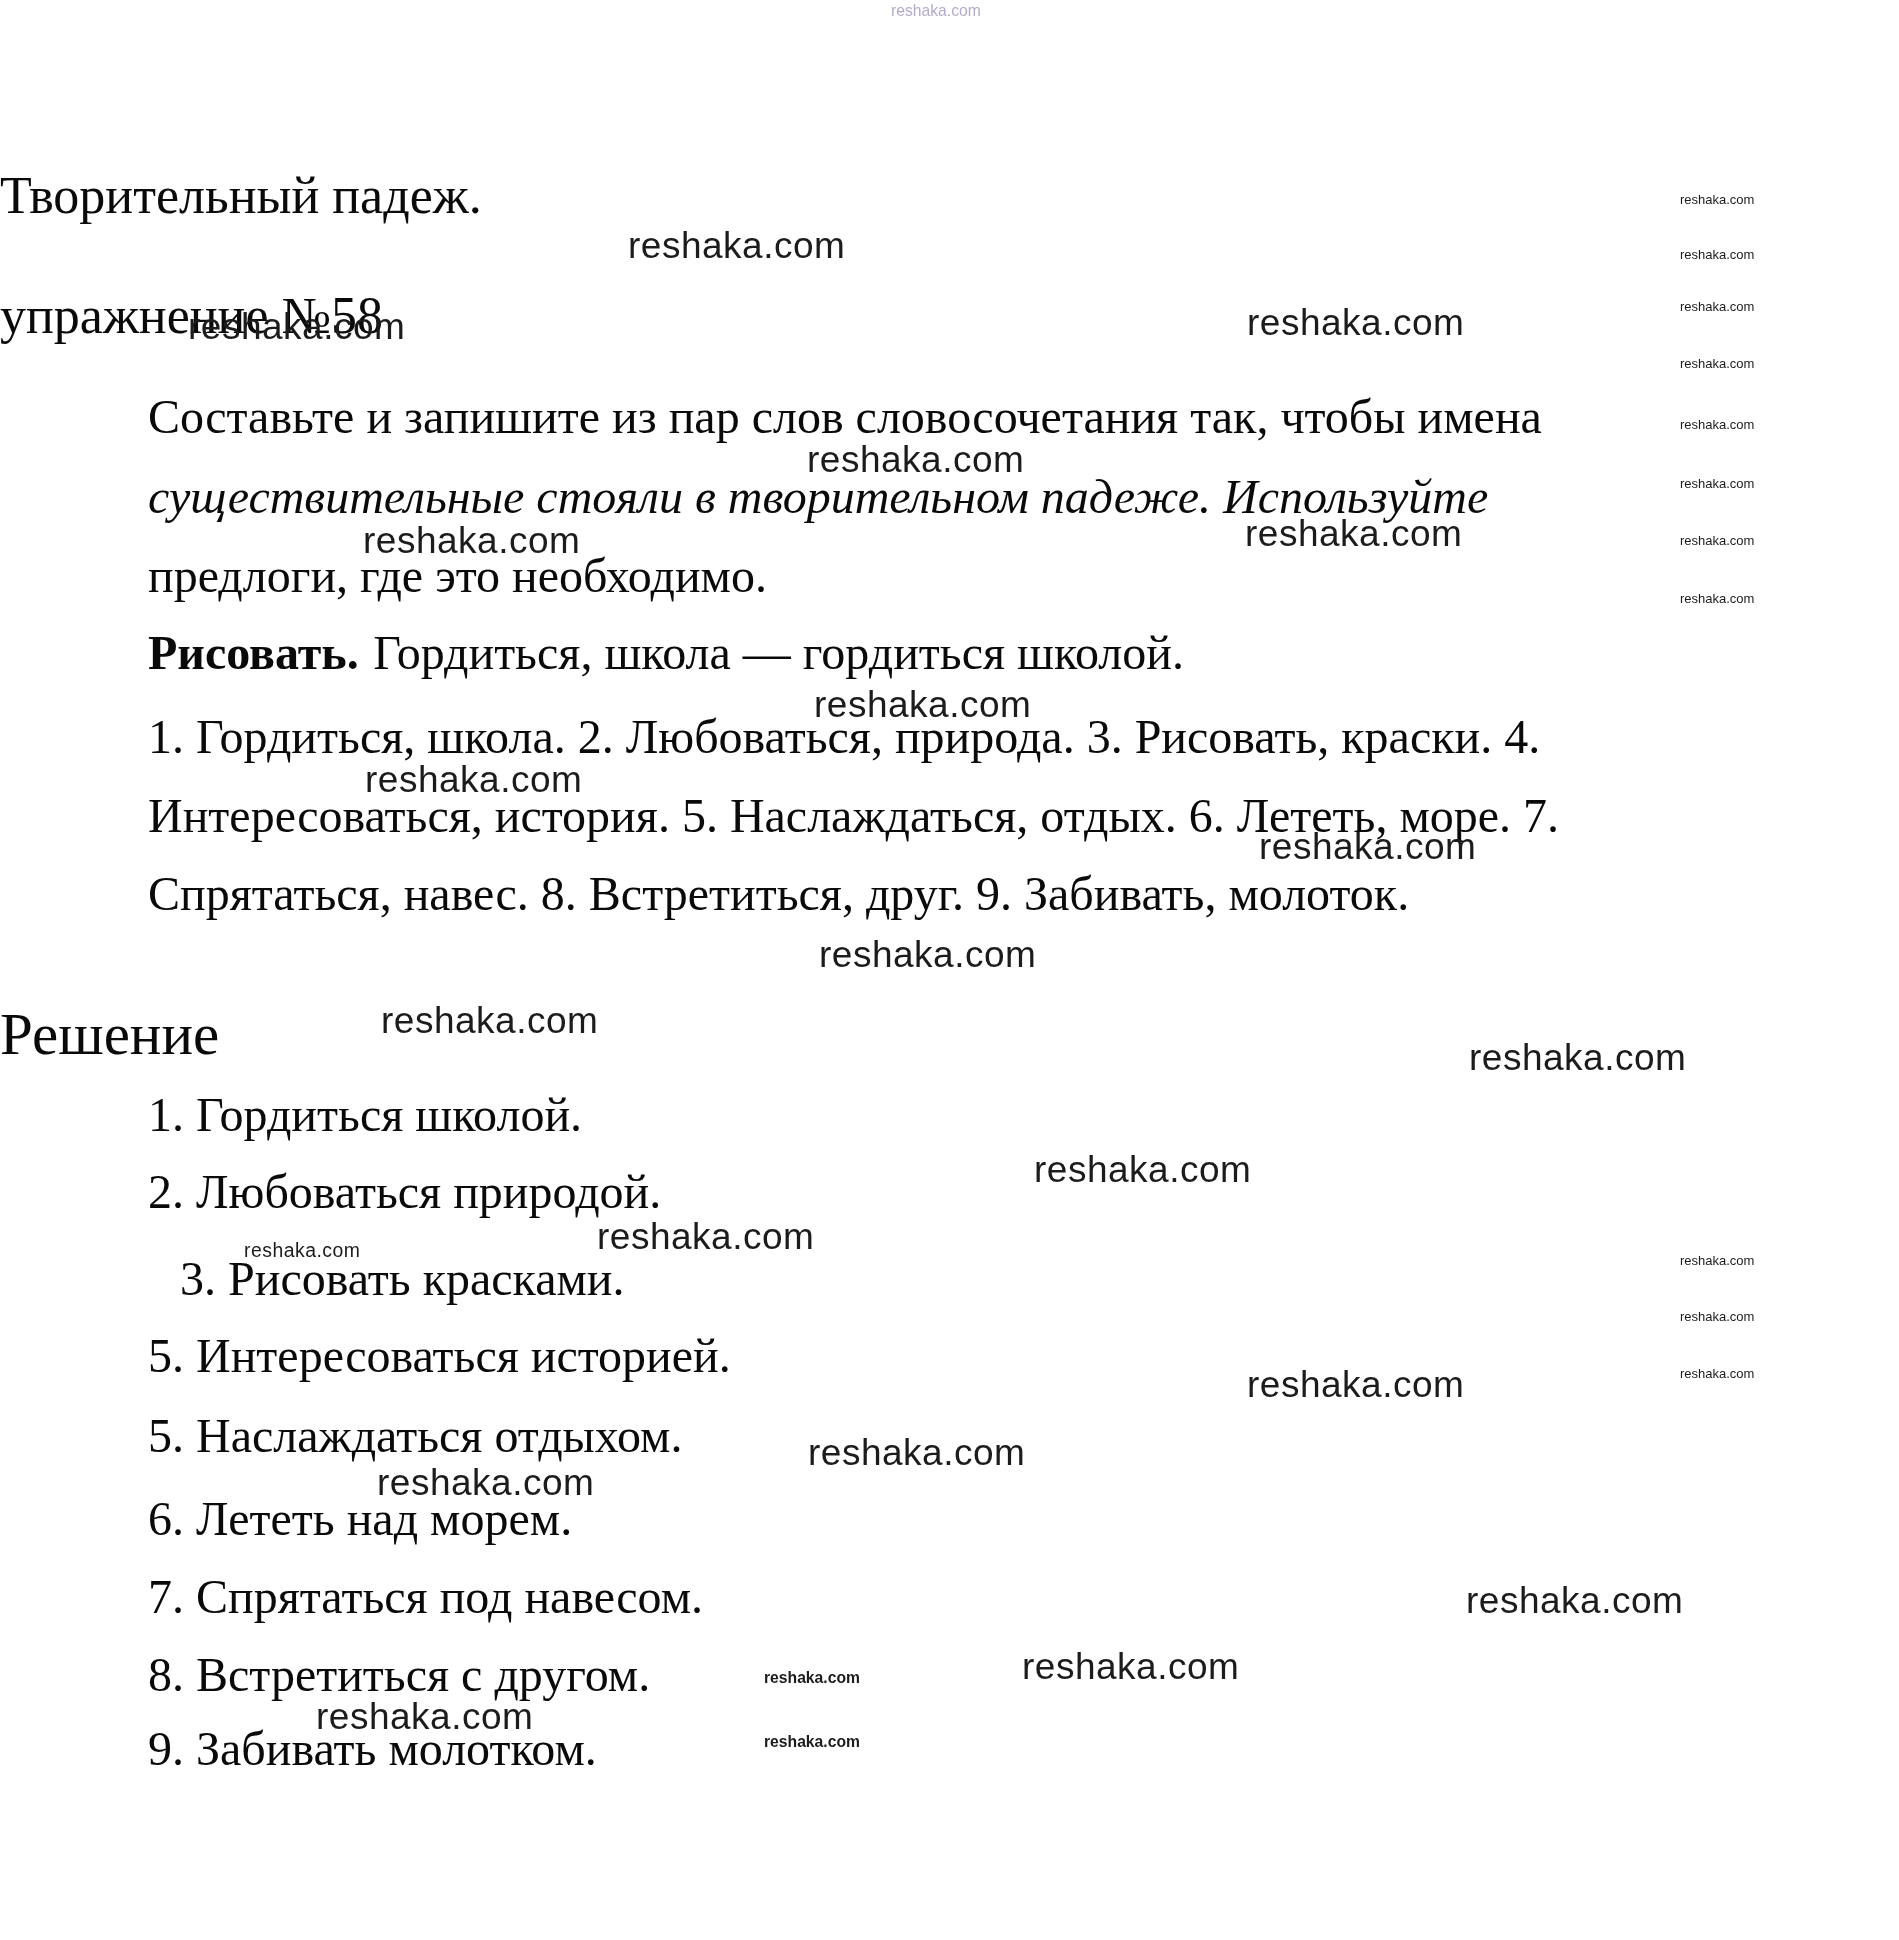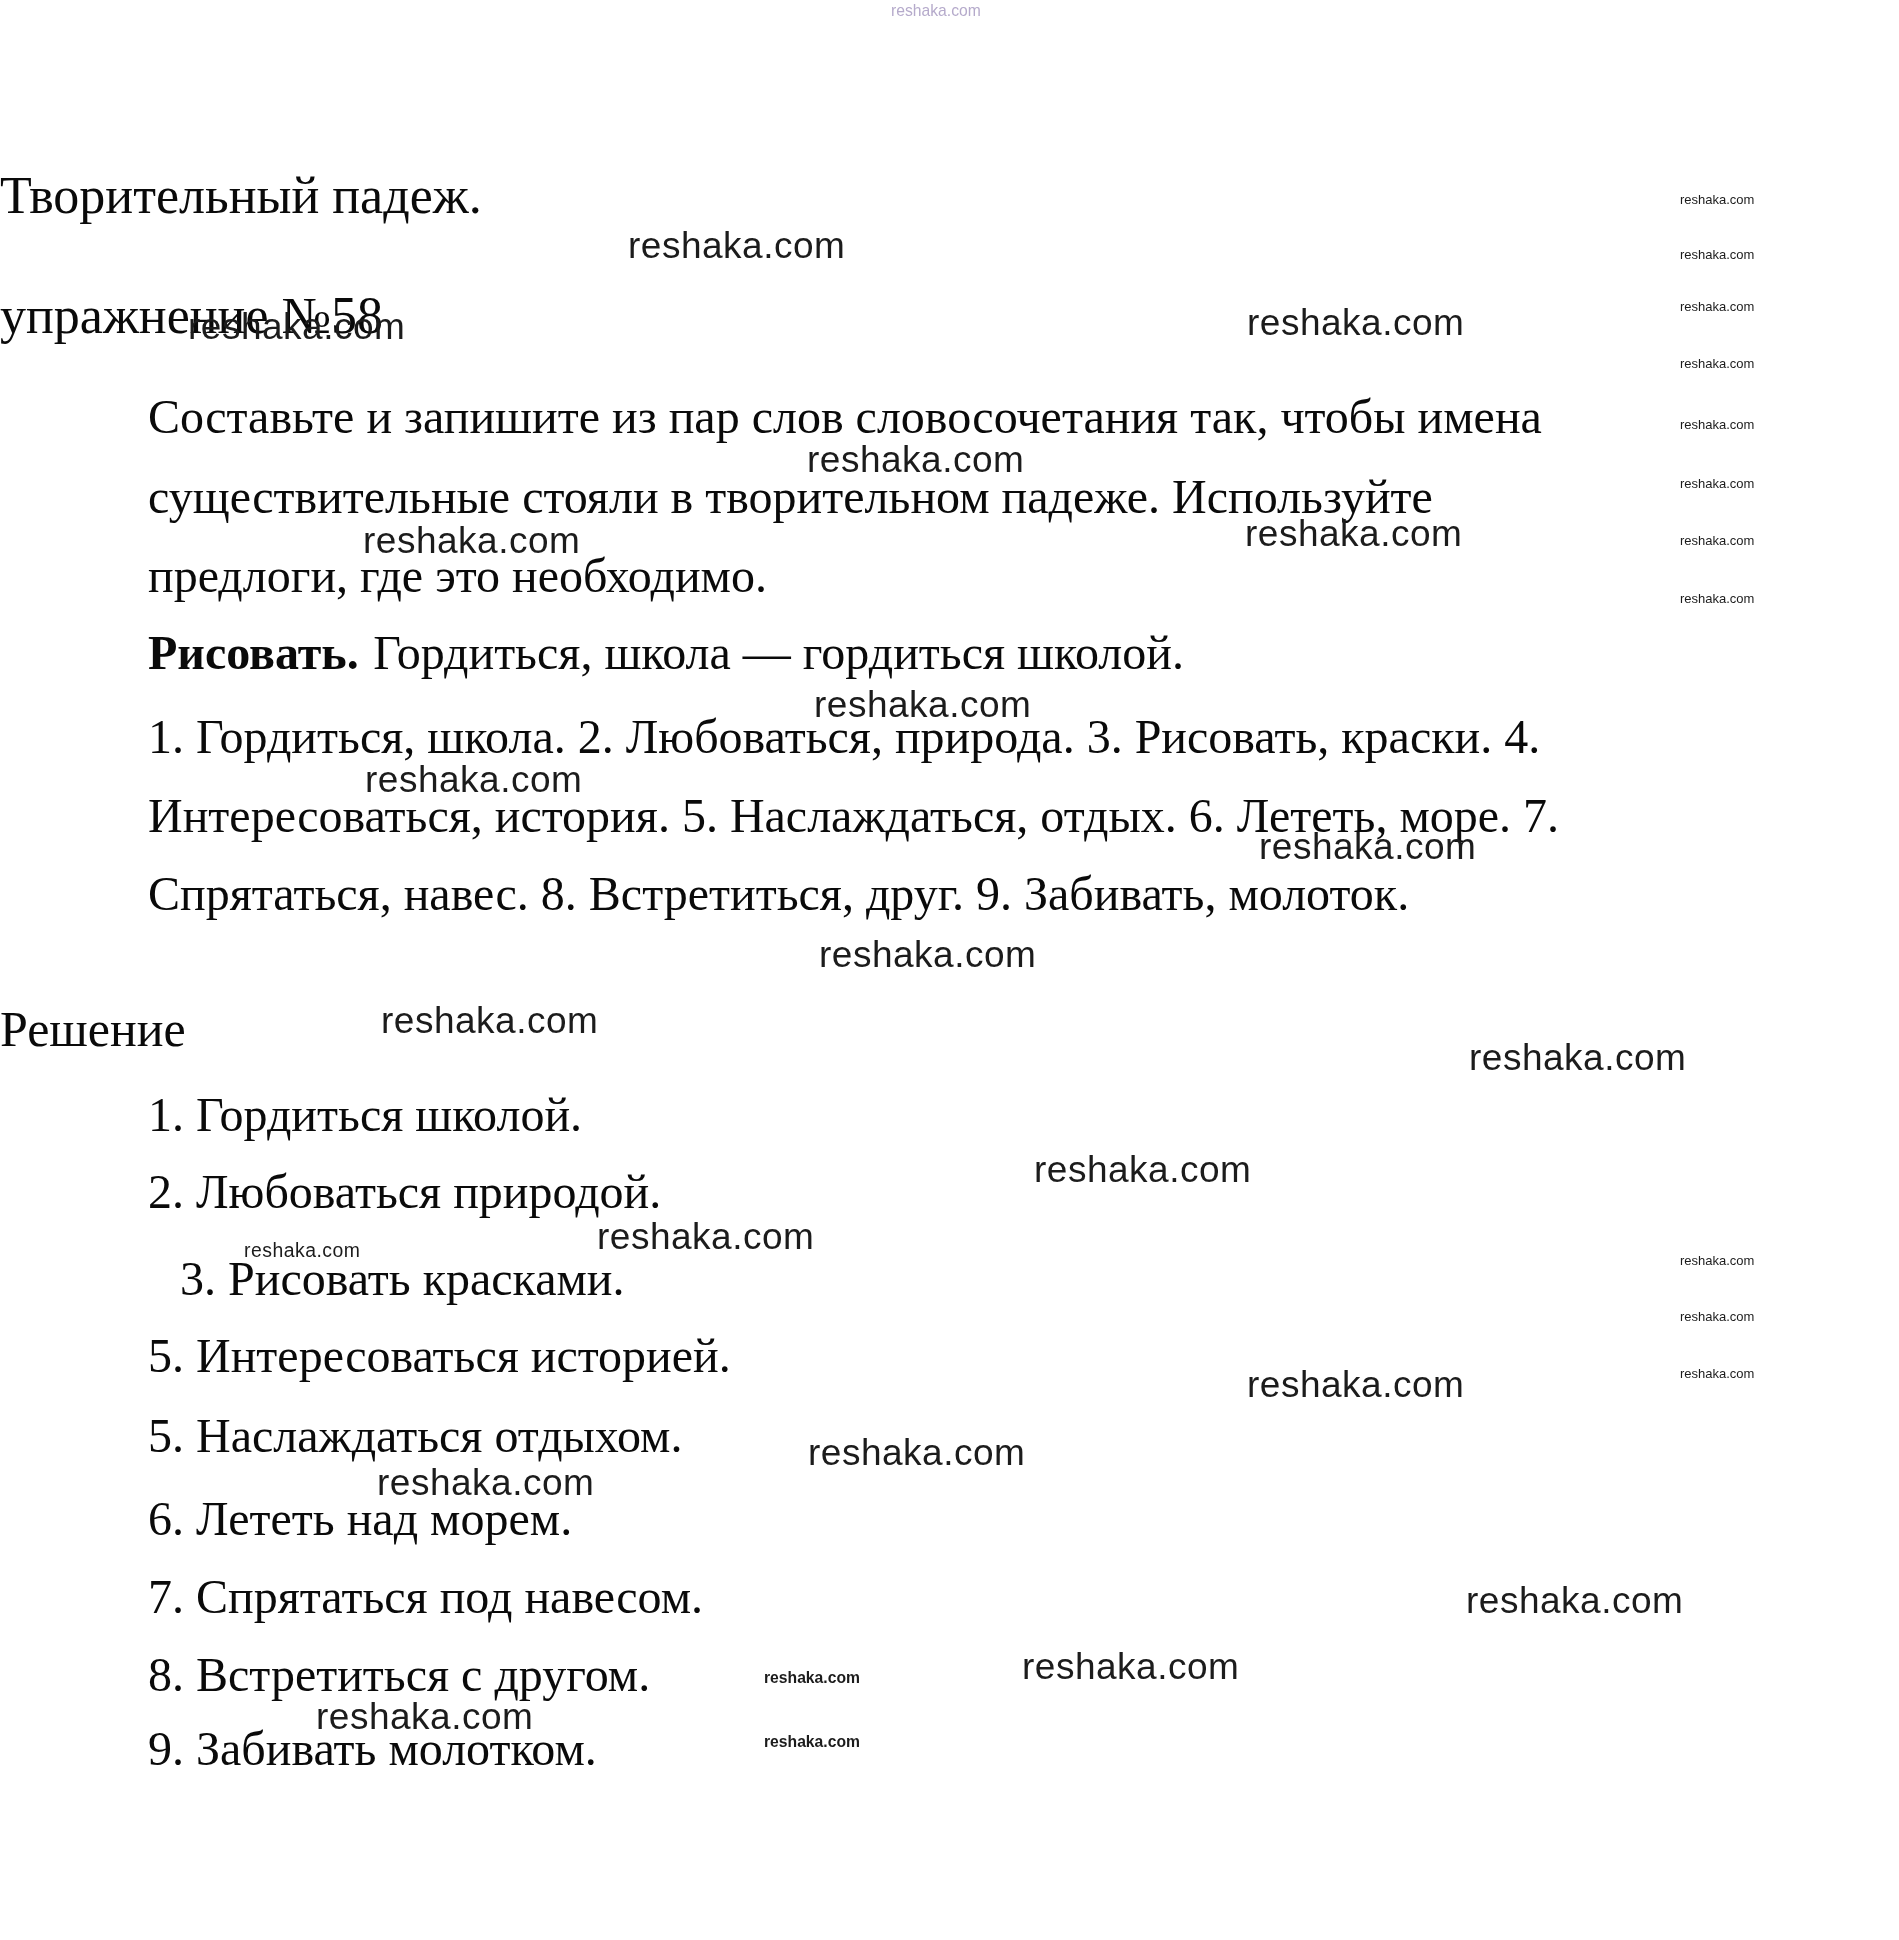--- a/index.html
+++ b/index.html
@@ -44,32 +44,32 @@
 </style>
 </head>
 <body>
 
 <div class="page">
 
   <div class="centered" style="top:146px;">Творительный падеж.</div>
   <div class="centered" style="top:266px;">упражнение №58</div>
 
   <div class="bodyline" style="top:389px;">Составьте и запишите из пар слов словосочетания так, чтобы имена</div>
-  <div class="bodyline" style="top:469px;">существительные стояли в творительном падеже. Используйте</div>
+  <div class="bodyline" style="top:469px;font-style:italic;">существительные стояли в творительном падеже. Используйте</div>
   <div class="bodyline" style="top:548px;">предлоги, где это необходимо.</div>
 
   <div class="bodyline sample" style="top:625px;">
     <b>Рисовать.</b><span>Гордиться, школа — гордиться школой.</span>
   </div>
 
   <div class="bodyline" style="top:709px;">1. Гордиться, школа. 2. Любоваться, природа. 3. Рисовать, краски. 4.</div>
   <div class="bodyline" style="top:788px;">Интересоваться, история. 5. Наслаждаться, отдых. 6. Лететь, море. 7.</div>
   <div class="bodyline" style="top:866px;">Спрятаться, навес. 8. Встретиться, друг. 9. Забивать, молоток.</div>
 
-  <div class="centered" style="top:980px; font-size:50px;">Решение</div>
+  <div class="centered" style="top:980px; font-size:59px;">Решение</div>
 
   <div class="bodyline" style="top:1087px;">1. Гордиться школой.</div>
   <div class="bodyline" style="top:1164px;">2. Любоваться природой.</div>
   <div class="bodyline" style="top:1251px;margin-left:32px;">3. Рисовать красками.</div>
   <div class="bodyline" style="top:1328px;">5. Интересоваться историей.</div>
   <div class="bodyline" style="top:1408px;">5. Наслаждаться отдыхом.</div>
   <div class="bodyline" style="top:1491px;">6. Лететь над морем.</div>
   <div class="bodyline" style="top:1569px;">7. Спрятаться под навесом.</div>
   <div class="bodyline" style="top:1647px;">8. Встретиться с другом.</div>
   <div class="bodyline" style="top:1721px;">9. Забивать молотком.</div>

